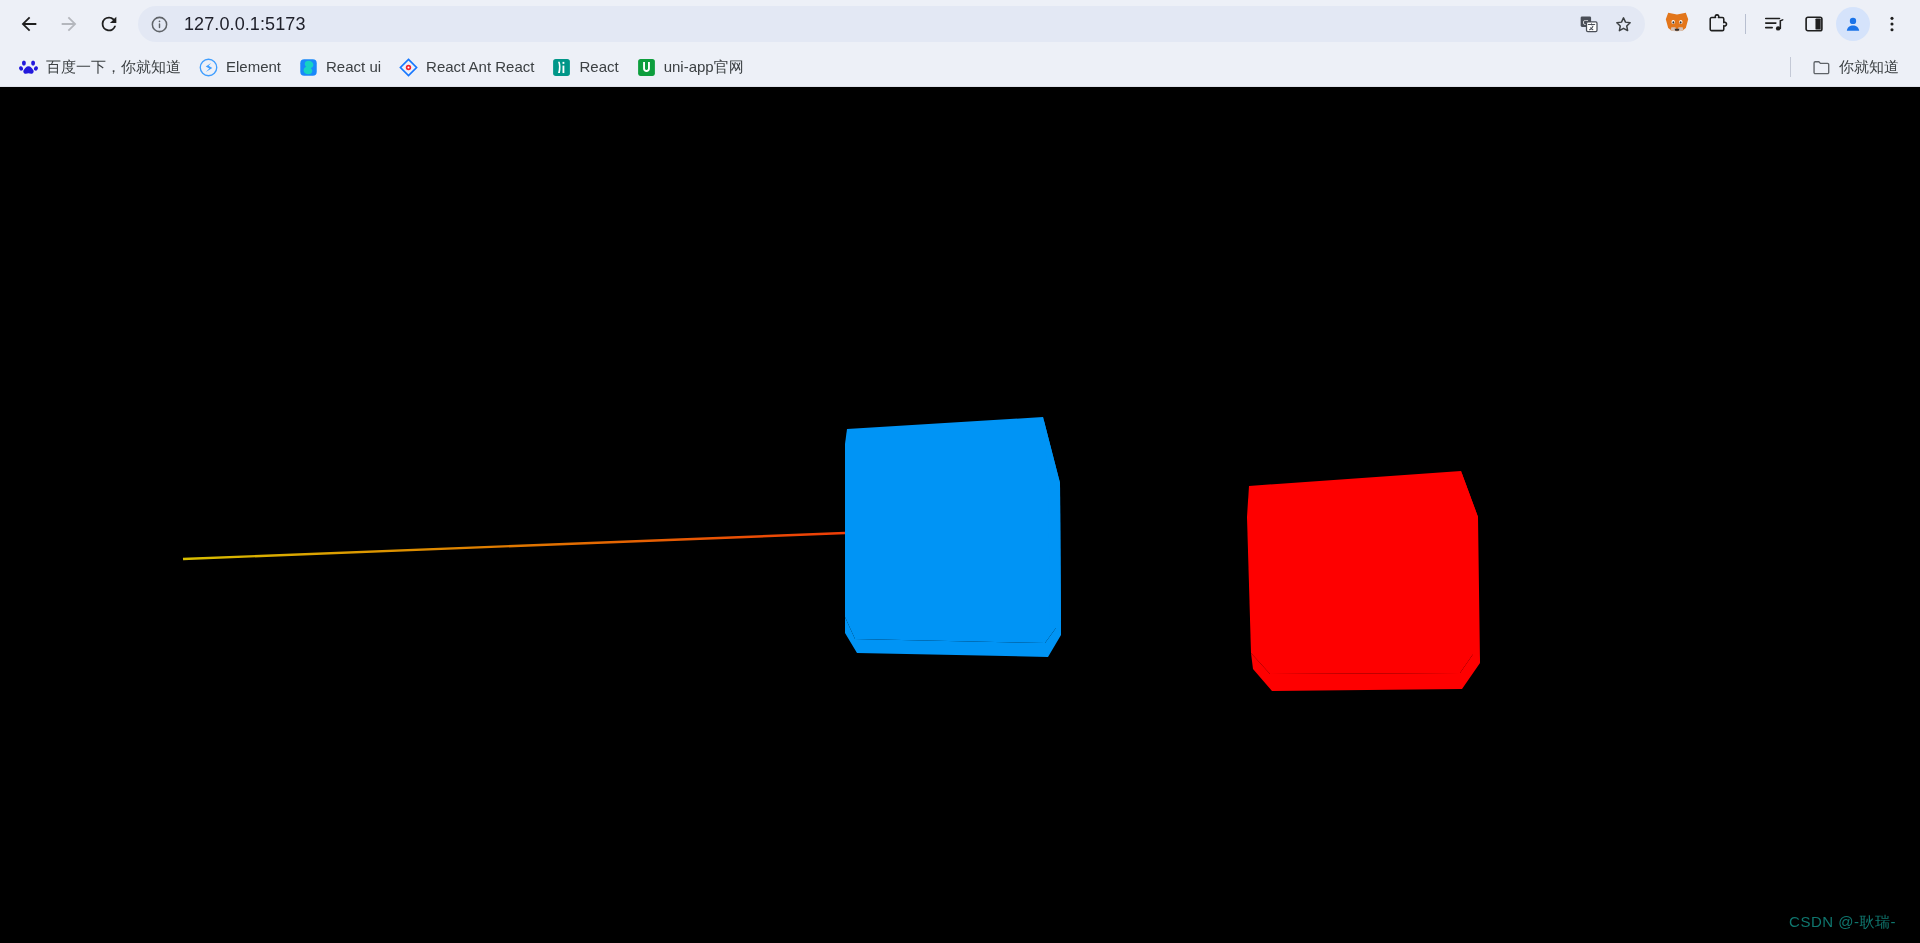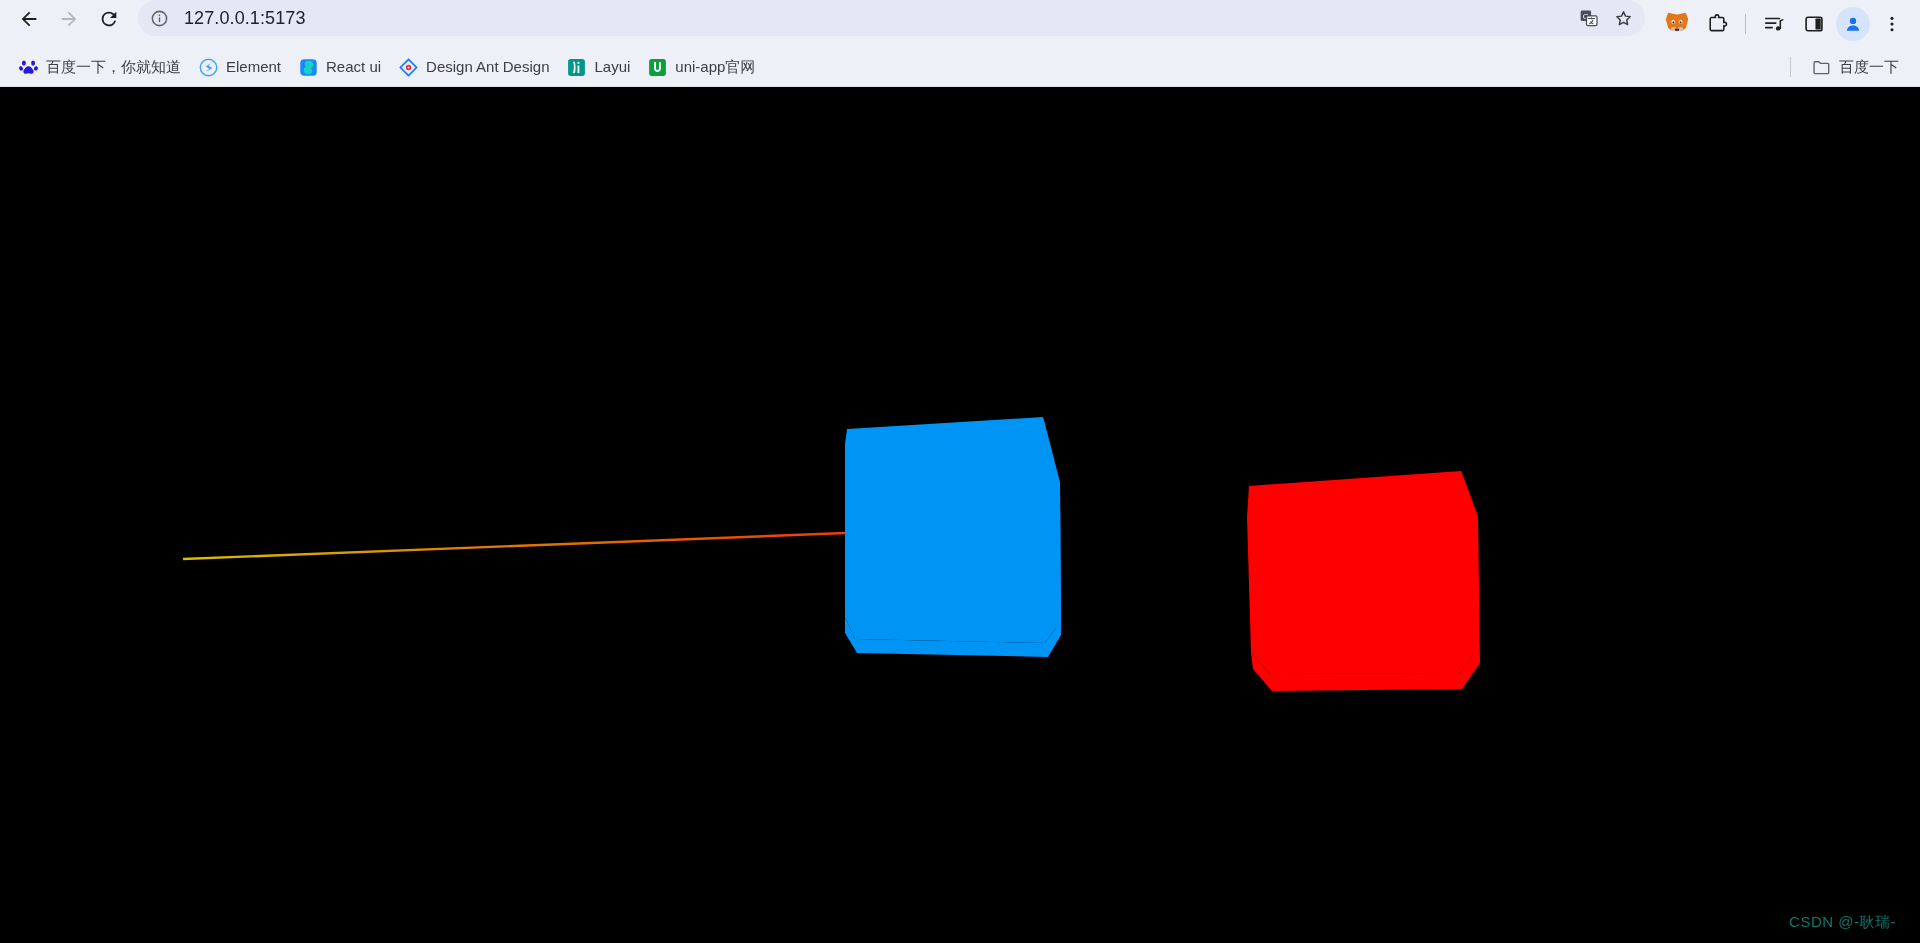--- a/index.html
+++ b/index.html
@@ -13,20 +13,21 @@
   
   .browser-chrome {
     width: 1920px;
     background: #edf0f7;
     border-bottom: 1px solid #dfe2ea;
   }
 
   .toolbar {
     height: 48px;
     display: flex;
+    align-items: center;
     padding: 0 10px;
     gap: 2px;
   }
 
   .nav-btn {
     width: 38px; height: 38px;
     border-radius: 50%;
     display: flex; align-items: center; justify-content: center;
     flex: 0 0 auto;
     cursor: pointer;
@@ -269,50 +270,50 @@
       </svg>
       <span class="bm-label">React ui</span>
     </div>
 
     <div class="bm">
       <svg class="bm-ico" viewBox="0 0 24 24">
         <path d="M12 1.8 22.2 12 12 22.2 1.8 12z" fill="none" stroke="#1677ff" stroke-width="2.1"></path>
         <circle cx="12" cy="12" r="3.4" fill="#f5222d"></circle>
         <circle cx="12" cy="12" r="1.3" fill="#ffffff"></circle>
       </svg>
-      <span class="bm-label">Design Ant Design</span>
+      <span class="bm-label">React Ant React</span>
     </div>
 
     <div class="bm">
       <svg class="bm-ico" viewBox="0 0 24 24">
         <rect x="1.4" y="1.4" width="21.2" height="21.2" rx="3.4" fill="#009688"></rect>
         <path d="M7.6 4.8c1.5 3.1 1.6 9.2 0 14.2h2.4c1.1-5 1-11.1-.3-14.2z" fill="#ffffff"></path>
         <rect x="13.3" y="9.6" width="2.3" height="9.4" fill="#ffffff"></rect>
         <rect x="13.3" y="4.9" width="2.3" height="2.5" fill="#ffffff"></rect>
       </svg>
-      <span class="bm-label">Layui</span>
+      <span class="bm-label">React</span>
     </div>
 
     <div class="bm">
       <svg class="bm-ico" viewBox="0 0 24 24">
         <rect x="1.4" y="1.4" width="21.2" height="21.2" rx="3.2" fill="#0d9e3d"></rect>
         <path d="M7.7 5.2v8.3c0 2.4 1.9 4.2 4.3 4.2s4.3-1.8 4.3-4.2V5.2h-2.4v8.2c0 1.1-.8 1.9-1.9 1.9s-1.9-.8-1.9-1.9V5.2z" fill="#ffffff"></path>
       </svg>
       <span class="bm-label">uni-app官网</span>
     </div>
 
     <div class="bm-spacer"></div>
 
     <div class="bm-right">
       <div class="bm-vsep"></div>
       <div class="bm">
         <svg class="bm-ico" viewBox="0 0 24 24">
           <path d="M2.6 6.2a1.5 1.5 0 0 1 1.5-1.5h4.6l1.9 2.1h9a1.5 1.5 0 0 1 1.5 1.5v10a1.5 1.5 0 0 1-1.5 1.5H4.1a1.5 1.5 0 0 1-1.5-1.5z" fill="none" stroke="#5f6368" stroke-width="1.7" stroke-linejoin="round"></path>
         </svg>
-        <span class="bm-label">百度一下</span>
+        <span class="bm-label">你就知道</span>
       </div>
     </div>
   </div>
 </div>
 
 <div class="viewport">
   <svg width="1920" height="857" viewBox="0 0 1920 857">
 
     <defs>
       <linearGradient id="gradY" x1="0" y1="1" x2="0" y2="0">

